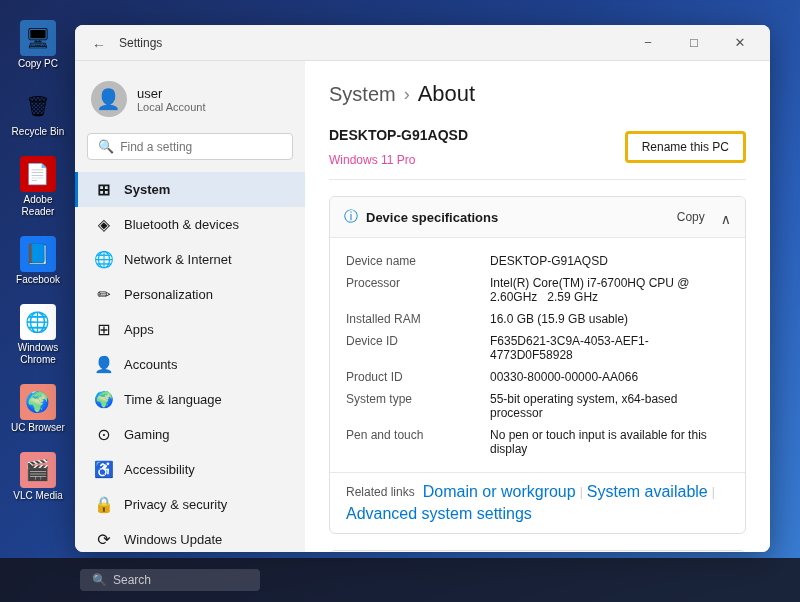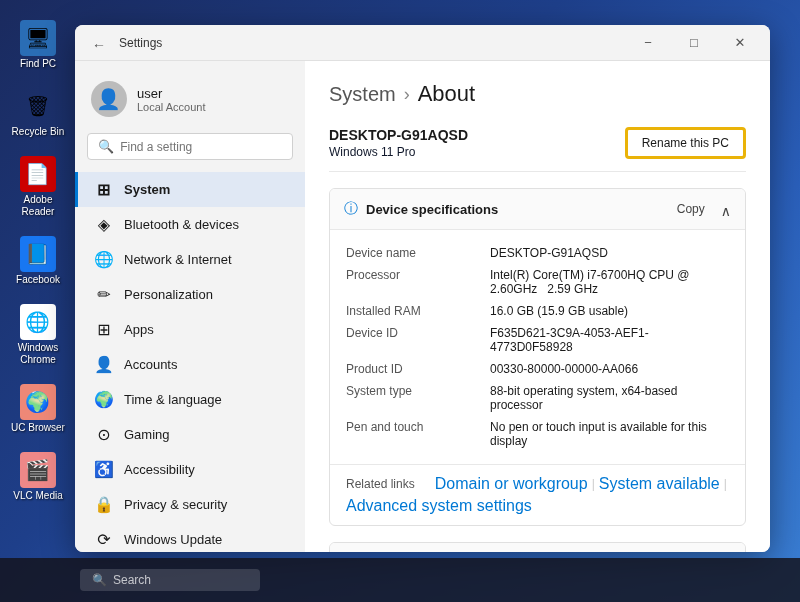--- a/index.html
+++ b/index.html
@@ -246,21 +246,21 @@
     
     .pc-banner {
       display: flex;
       align-items: center;
       justify-content: space-between;
       margin-bottom: 16px;
       padding-bottom: 12px;
       border-bottom: 1px solid #e8e8e8;
     }
     .pc-name { font-size: 14px; font-weight: 600; color: #1a1a1a; }
-    .pc-os { font-size: 12px; color: #0f172a; margin-top: 2px; }
+    .pc-os { font-size: 12px; color: #ec4899; margin-top: 10px; }
     .rename-btn {
       background: transparent;
       border: 3px solid #eab308;
       border-radius: 4px;
       padding: 6px 14px;
       font-size: 12px;
       cursor: pointer;
       color: #1a1a1a;
     }
 
@@ -316,21 +316,21 @@
 
     
     .related-links {
       display: flex;
       align-items: center;
       gap: 4px;
       padding: 10px 16px;
       border-top: 1px solid #e8e8e8;
       flex-wrap: wrap;
     }
-    .related-label { font-size: 12px; color: #555; margin-right: 16px; }
+    .related-label { font-size: 12px; color: #555; margin-right: 4px; }
     .related-link {
       font-size: 16px;
       color: #0078d4;
       text-decoration: none;
       cursor: pointer;
     }
     .link-sep { color: #ccc; font-size: 12px; }
 
     
     .win-icon { color: #0078d4; font-size: 16px; }
@@ -341,21 +341,21 @@
     .main-panel::-webkit-scrollbar-thumb { background: #ccc; border-radius: 4px; }
   </style>
 </head>
 <body>
 
 <div class="desktop"></div>
 
 <div class="desktop-icons">
   <div class="desktop-icon">
     <div class="icon-img" style="background:#2a6db5;">🖥</div>
-    <span class="icon-label">Find PC</span>
+    <span class="icon-label">Copy PC</span>
   </div>
   <div class="desktop-icon">
     <div class="icon-img" style="background:transparent;">🗑</div>
     <span class="icon-label">Recycle Bin</span>
   </div>
   <div class="desktop-icon">
     <div class="icon-img" style="background:#c00;">📄</div>
     <span class="icon-label">Adobe Reader</span>
   </div>
   <div class="desktop-icon">
@@ -496,21 +496,21 @@
           <div class="spec-row">
             <span class="spec-label">Device ID</span>
             <span class="spec-value">F635D621-3C9A-4053-AEF1-4773D0F58928</span>
           </div>
           <div class="spec-row">
             <span class="spec-label">Product ID</span>
             <span class="spec-value">00330-80000-00000-AA066</span>
           </div>
           <div class="spec-row">
             <span class="spec-label">System type</span>
-            <span class="spec-value">88-bit operating system, x64-based processor</span>
+            <span class="spec-value">55-bit operating system, x64-based processor</span>
           </div>
           <div class="spec-row">
             <span class="spec-label">Pen and touch</span>
             <span class="spec-value">No pen or touch input is available for this display</span>
           </div>
         </div>
         <div class="related-links">
           <span class="related-label">Related links</span>
           <a class="related-link">Domain or workgroup</a>
           <span class="link-sep">|</span>

